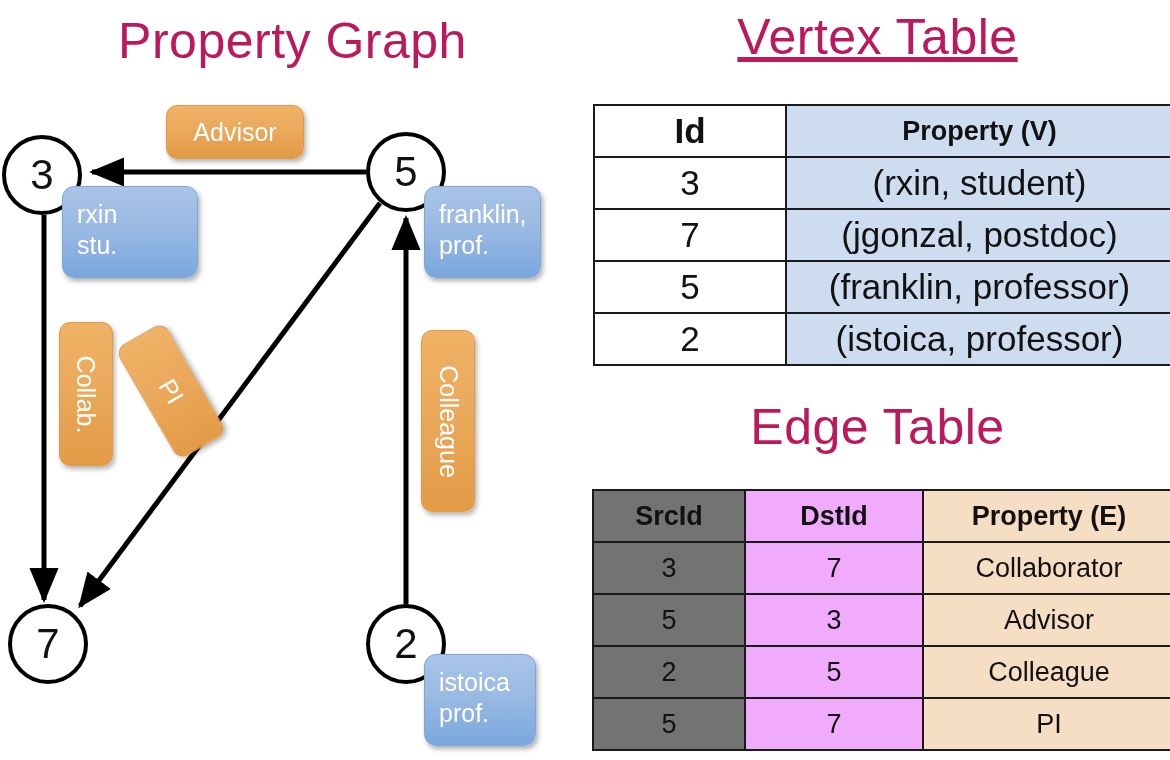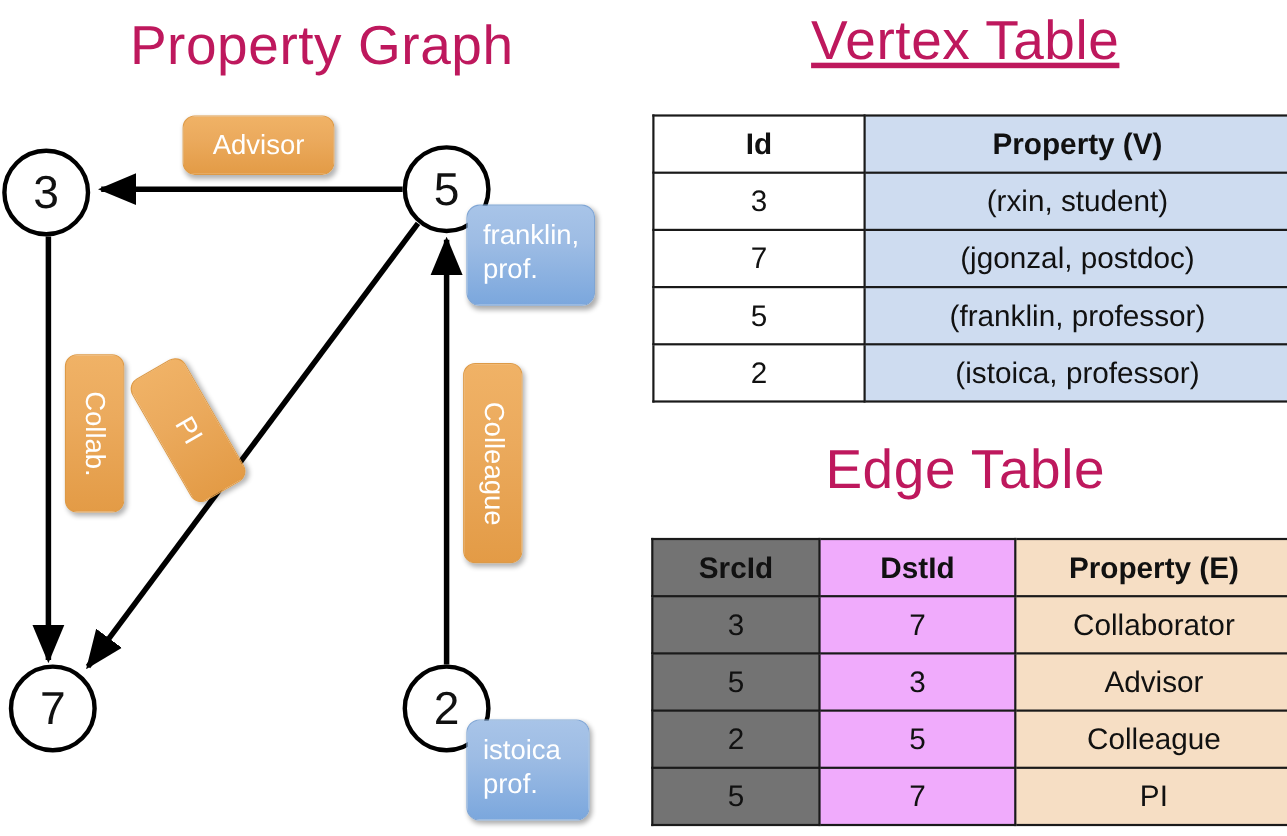--- a/index.html
+++ b/index.html
@@ -137,21 +137,21 @@
     color: #111111;
     font-weight: 300;
     padding: 0;
   }
   .data-table th {
     font-weight: bold;
   }
 
   
   #vertex-table { left: 593px; top: 104px; width: 575px; }
-  #vertex-table th, #vertex-table td { height: 50px; font-size: 27px; }
+  #vertex-table th, #vertex-table td { height: 50px; font-size: 35px; }
   #vertex-table .col-id   { width: 190px; background: #ffffff; }
   #vertex-table .col-prop { width: 385px; background: #cedcf0; }
   #vertex-table th.col-prop { font-size: 27px; }
 
   
   #edge-table { left: 592px; top: 489px; width: 576px; }
   #edge-table th, #edge-table td { height: 50px; font-size: 27px; }
   #edge-table .col-src { width: 150px; background: #737373; }
   #edge-table .col-dst { width: 176px; background: #f0abfc; }
   #edge-table .col-ep  { width: 250px; background: #f6dec4; }
@@ -185,20 +185,24 @@
   <div class="vertex" id="vertex-5">
     <span>5</span>
   </div>
   <div class="vertex" id="vertex-7">
     <span>7</span>
   </div>
   <div class="vertex" id="vertex-2">
     <span>2</span>
   </div>
 
+  <div class="prop-box" id="prop-rxin">
+    <div>rxin</div>
+    <div>stu.</div>
+  </div>
   <div class="prop-box" id="prop-franklin">
     <div>franklin,</div>
     <div>prof.</div>
   </div>
   <div class="prop-box" id="prop-istoica">
     <div>istoica</div>
     <div>prof.</div>
   </div>
 
   <div class="edge-label" id="edge-label-advisor">

